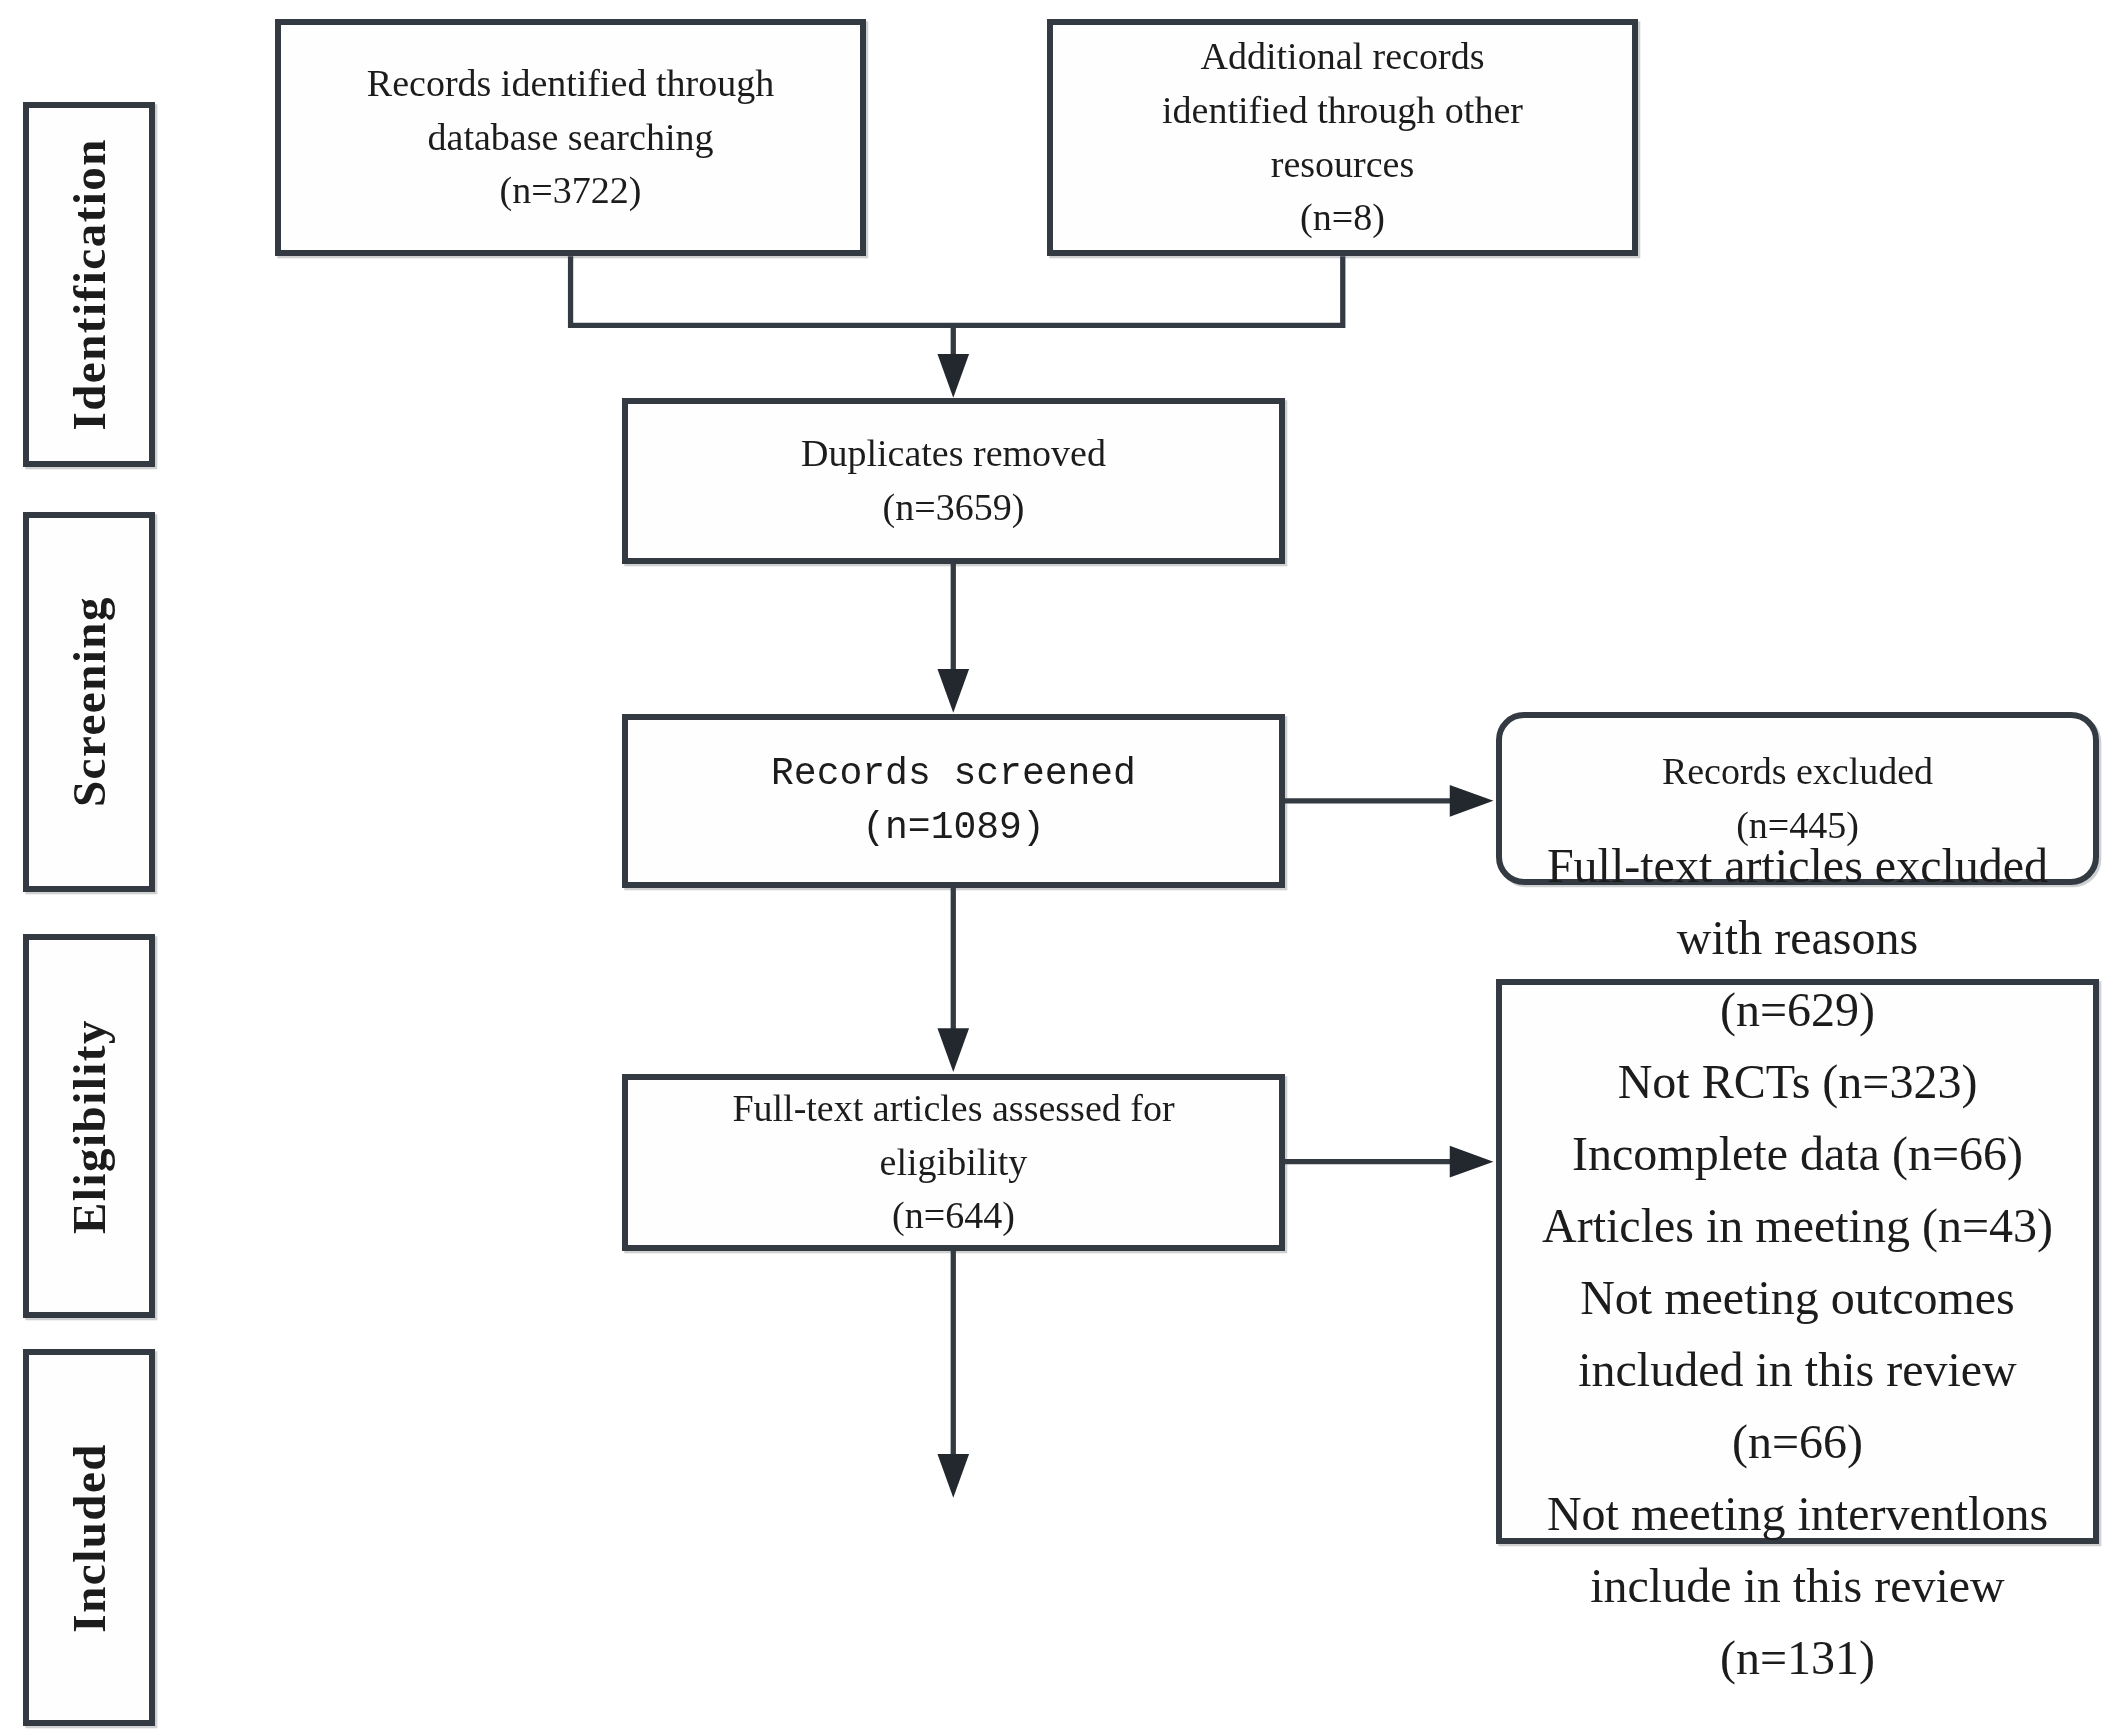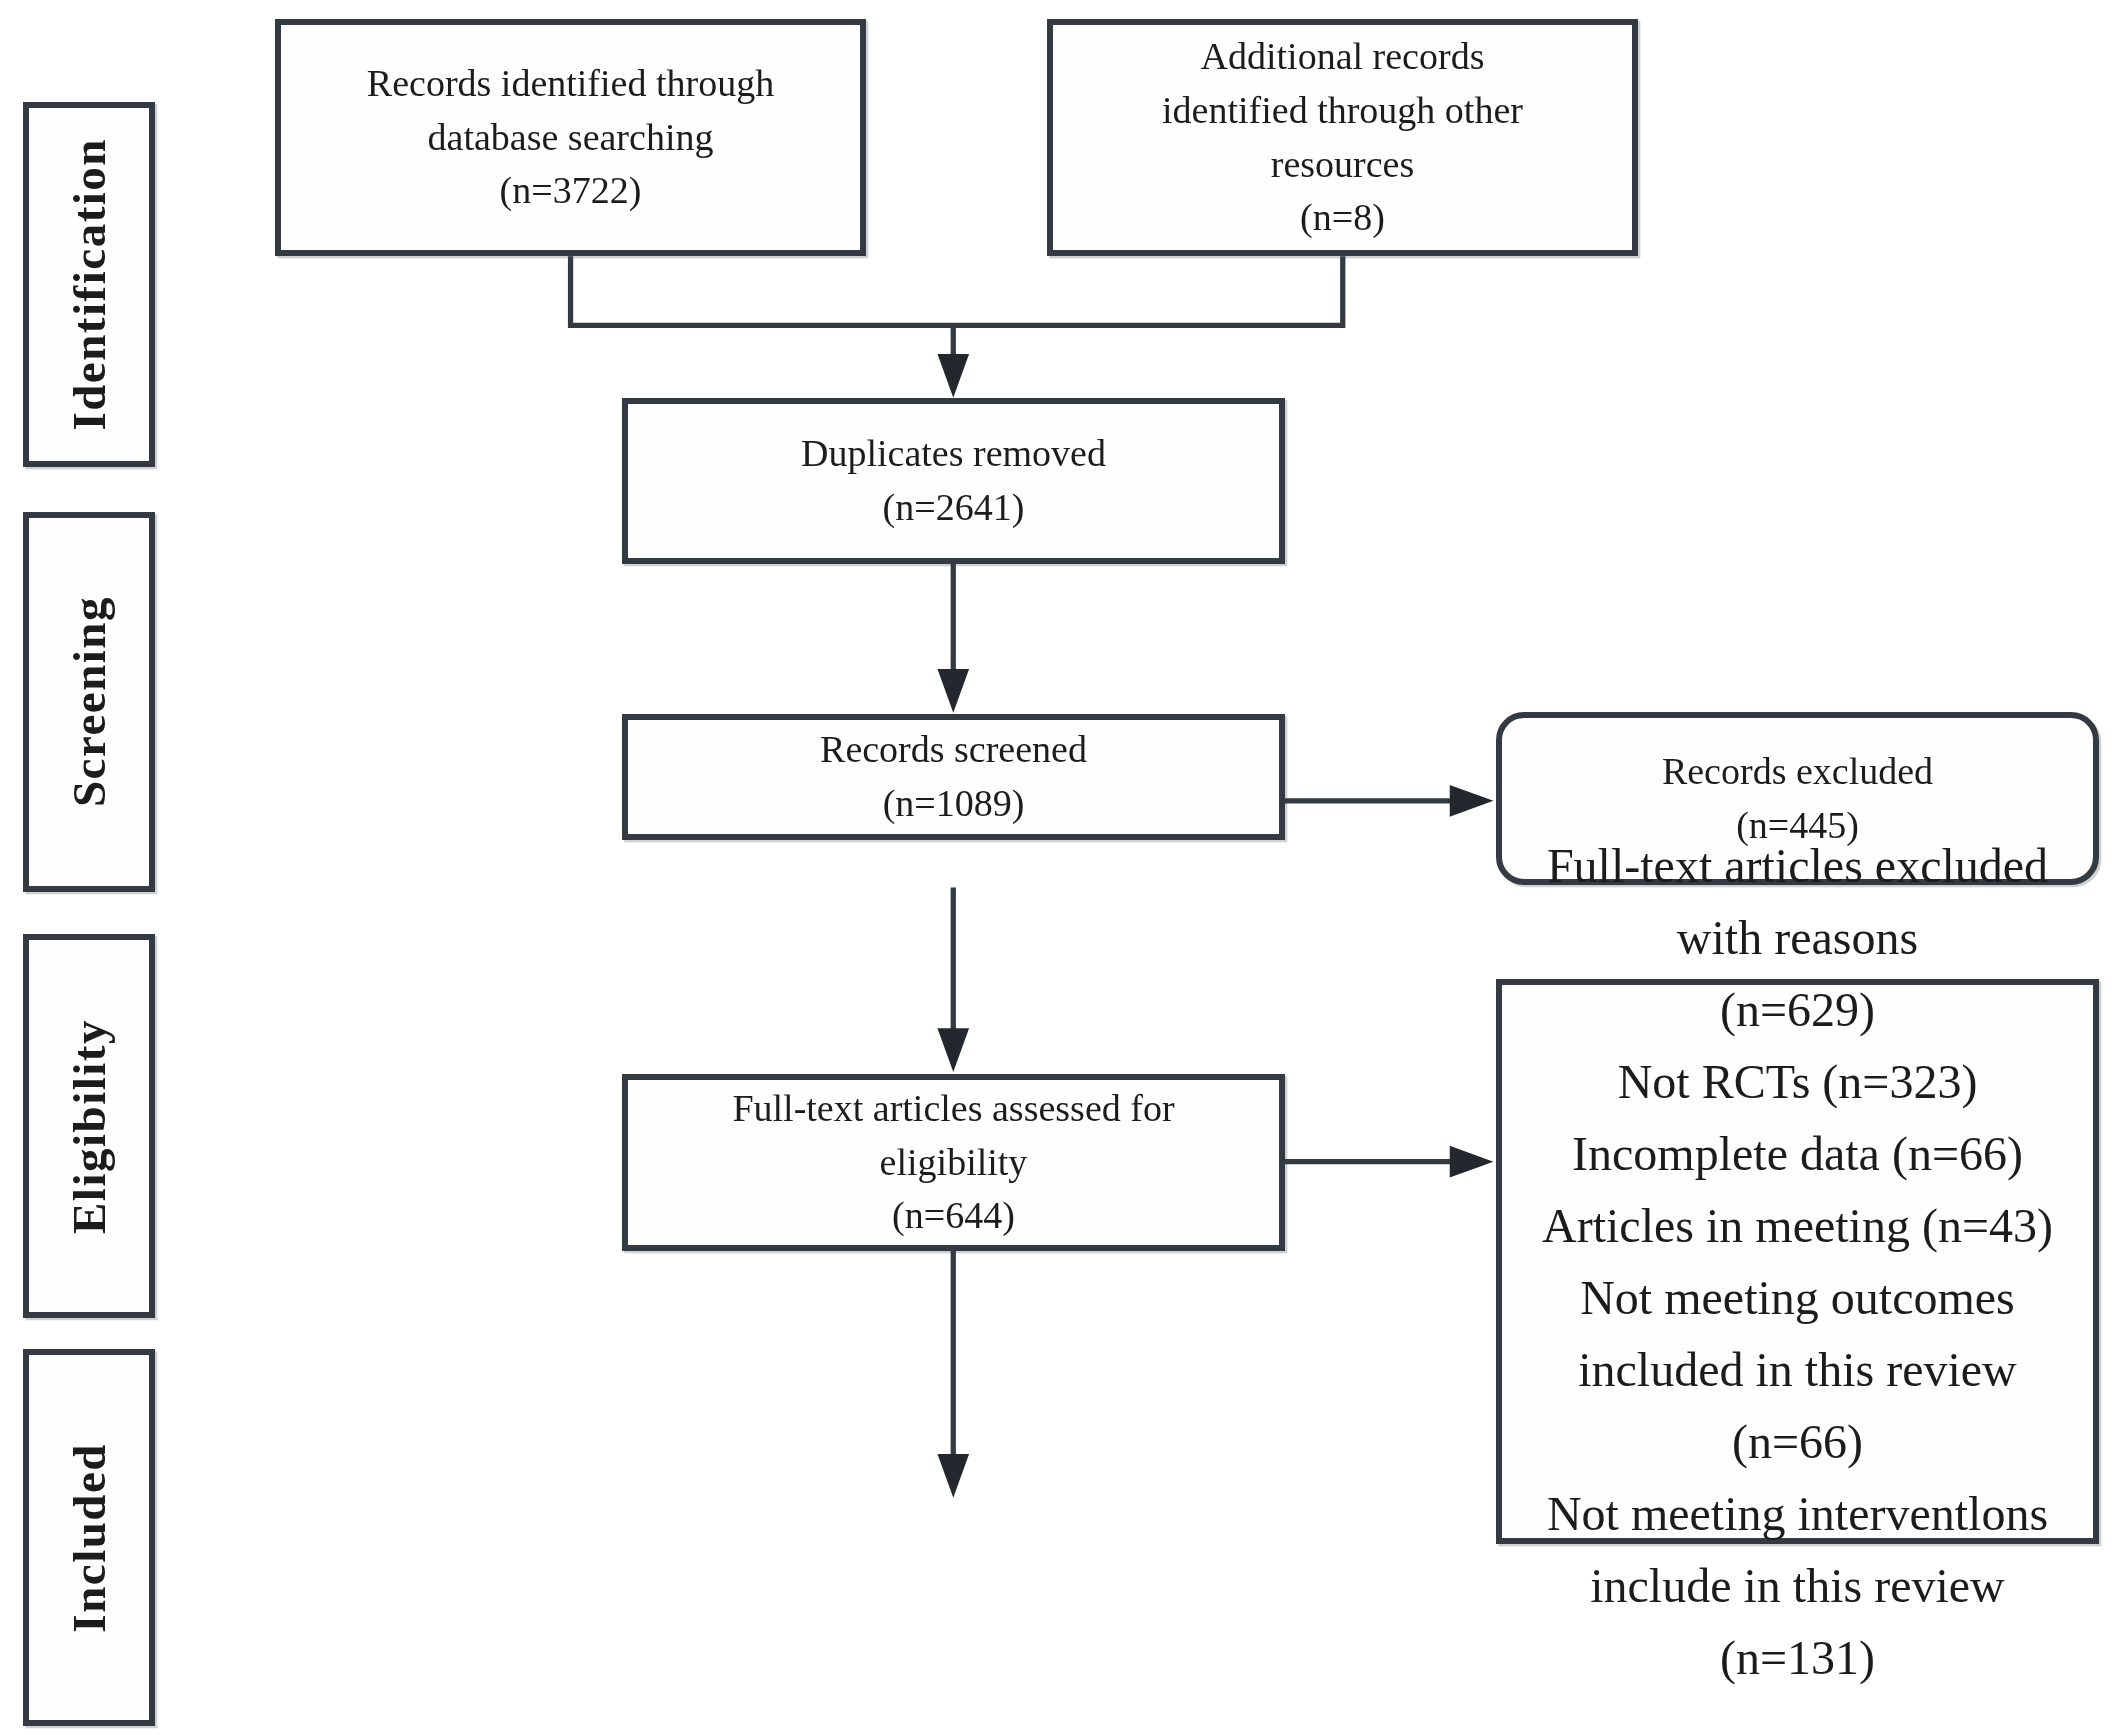--- a/index.html
+++ b/index.html
@@ -47,21 +47,21 @@
   }
   
   .stage-identification { left: 22.6px;  top: 102px;  width: 132px; height: 365px; }
   .stage-screening      { left: 22.6px;  top: 512px;  width: 132px; height: 380px; }
   .stage-eligibility    { left: 22.6px;  top: 934px; width: 132px; height: 384px; }
   .stage-included       { left: 22.6px;  top: 1349px; width: 132px; height: 377px; }
   
   .box-records-identified { left: 275px;  top: 19px;   width: 591px; height: 237px; font-family: Liberation Serif, serif; }
   .box-additional-records { left: 1047px; top: 19px;   width: 591px; height: 237px; }
   .box-duplicates         { left: 622px;  top: 398px;  width: 663px; height: 166px; }
-  .box-screened           { left: 622px;  top: 714px;  width: 663px; height: 126px; }
+  .box-screened           { left: 622px;  top: 714px;  width: 663px; height: 174px; font-family: Liberation Mono, monospace; }
   .box-excluded           { left: 1496px; top: 712px;  width: 603px; height: 173px; border-radius: 28px; }
   .box-fulltext           { left: 622px;  top: 1074px; width: 663px; height: 177px; }
   .box-fulltext-excluded  { left: 1496px; top: 979px; width: 603px; height: 565px; }
   .box-studies            { left: 619px;  top: 1499px; width: 671px; height: 179px; }
   .box-fulltext-excluded .txt { font-size: 48px; line-height: 1.5; }
 </style>
 </head>
 <body>
 
 <div class="canvas">
@@ -107,21 +107,21 @@
 (n=3722)</span>
   </div>
   <div class="node box-additional-records">
     <span class="txt">Additional records
 identified through other
 resources
 (n=8)</span>
   </div>
   <div class="node box-duplicates">
     <span class="txt">Duplicates removed
-(n=2641)</span>
+(n=3659)</span>
   </div>
   <div class="node box-screened">
     <span class="txt">Records screened
 (n=1089)</span>
   </div>
   <div class="node box-excluded">
     <span class="txt">Records excluded
 (n=445)</span>
   </div>
   <div class="node box-fulltext">

